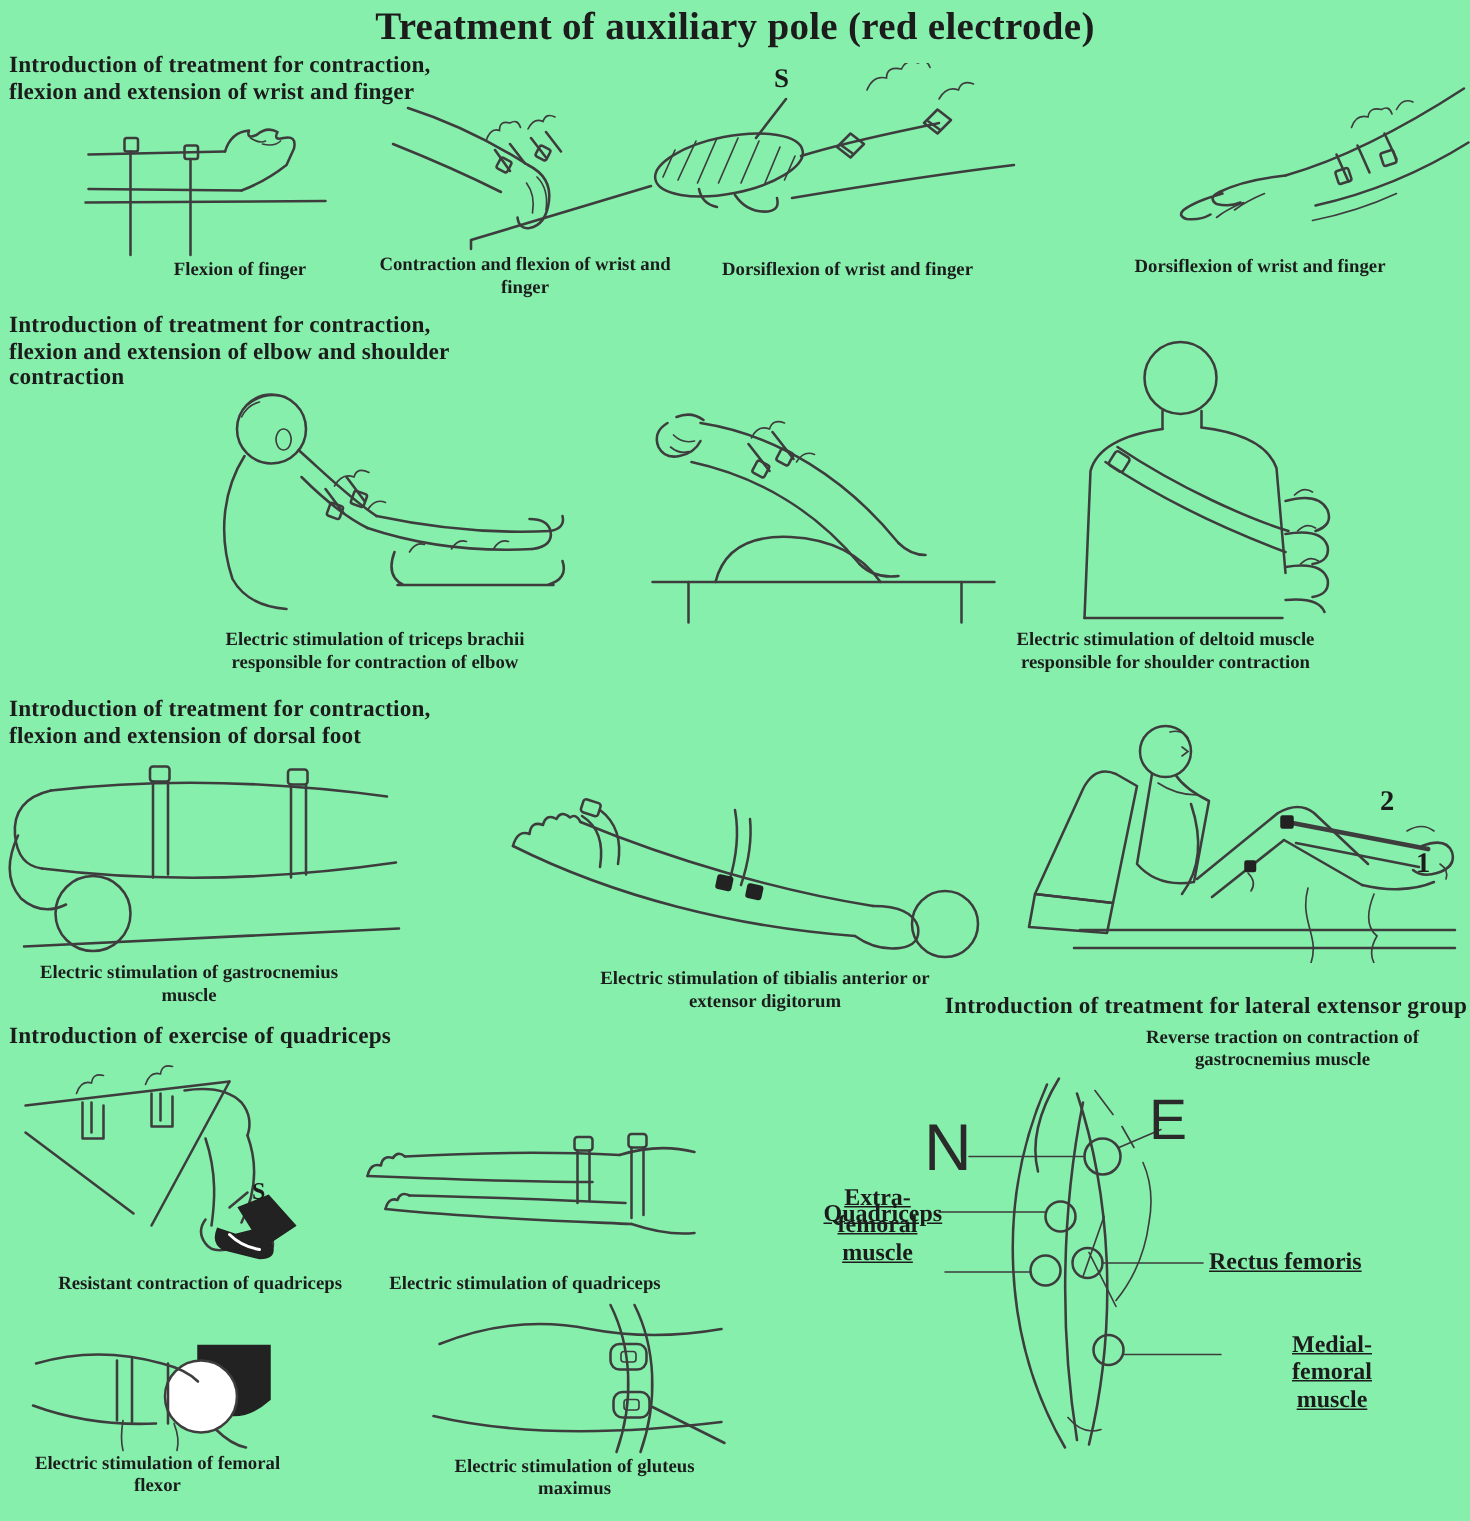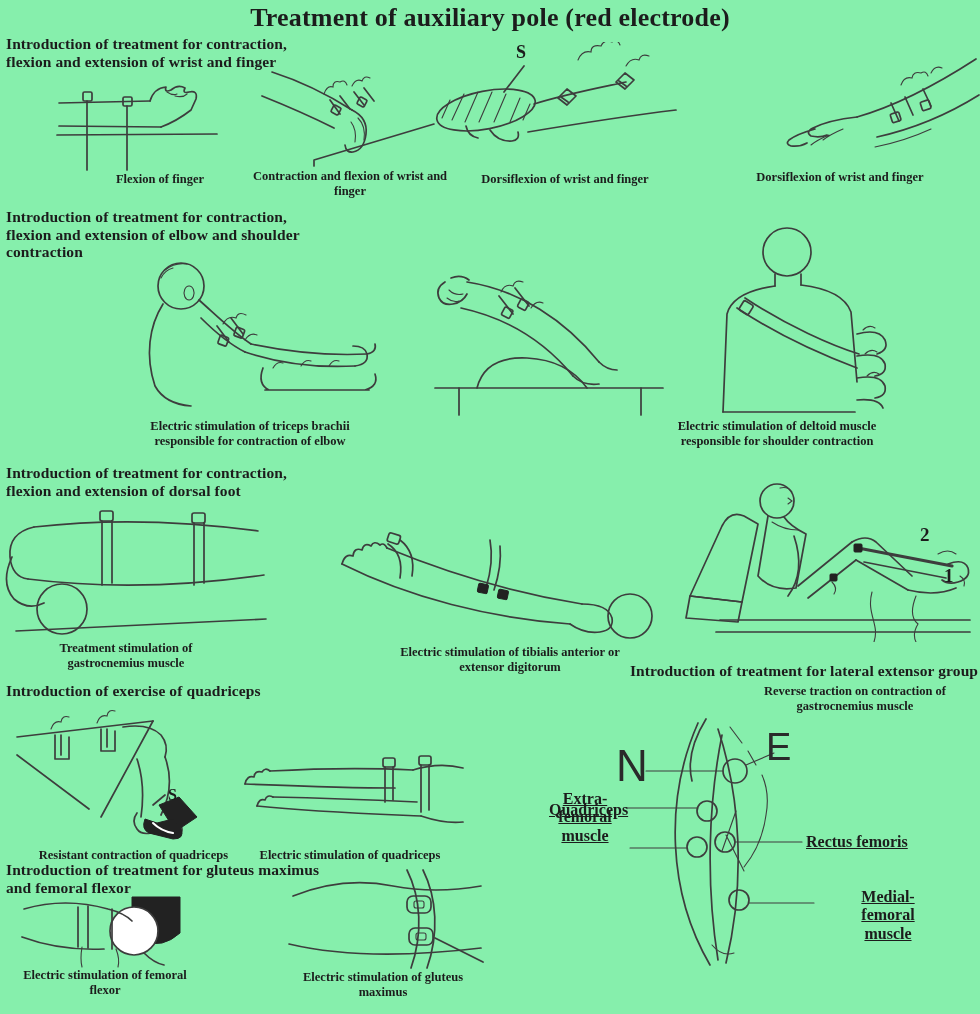--- a/index.html
+++ b/index.html
@@ -162,21 +162,21 @@
       <path class="ink" d="M34,22 Q8,28 10,52 Q12,72 28,74"></path>
       <path class="ink" d="M12,52 Q0,78 14,94 Q28,106 44,98"></path>
       <circle class="ink" cx="62" cy="104" r="25"></circle>
       <rect class="ink" x="100" y="6" width="13" height="10" rx="2"></rect>
       <path class="ink" d="M102,16 V80 M112,16 V78"></path>
       <rect class="ink" x="192" y="8" width="13" height="10" rx="2"></rect>
       <path class="ink" d="M194,18 V80 M204,18 V78"></path>
       <path class="ink" d="M16,126 L266,114"></path>
     </svg>
   </div>
-  <div class="caption" style="left:26px;top:641px;width:200px;">Treatment stimulation of gastrocnemius muscle</div>
+  <div class="caption" style="left:26px;top:641px;width:200px;">Electric stimulation of gastrocnemius muscle</div>
 
   <div class="fig" style="left:330px;top:528px;">
     <svg width="335" height="114" viewBox="0 0 335 114">
       <path class="ink" d="M12,36 q3,-11 11,-8 q1,-9 9,-6 q2,-8 9,-4 q3,-6 9,-1 q4,-3 7,3"></path>
       <path class="ink" d="M57,20 C120,46 190,66 252,76"></path>
       <path class="ink" d="M12,36 C80,70 160,90 240,96"></path>
       <path class="ink" d="M252,76 q26,0 30,14 q2,12 -12,14 q-16,2 -30,-8"></path>
       <circle class="ink" cx="300" cy="88" r="22"></circle>
       <rect class="ink" x="58" y="6" width="12" height="9" rx="2" transform="rotate(18 64 10)"></rect>
       <path class="ink" d="M58,16 q16,10 12,34 M70,12 q16,12 12,36"></path>
@@ -278,21 +278,20 @@
       <path class="ink-thin" d="M209,188 H274"></path>
     </svg>
   </div>
   <span class="bigletter" style="left:616px;top:741px;font-size:44px;">N</span>
   <span class="bigletter" style="left:766px;top:726px;font-size:38px;">E</span>
   <div class="dlabel" style="left:549px;top:801px;width:76px;text-align:right;">Quadriceps</div>
   <div class="dlabel" style="left:543px;top:790px;width:84px;text-align:center;">Extra-femoral muscle</div>
   <div class="dlabel" style="left:806px;top:833px;width:110px;text-align:left;">Rectus femoris</div>
   <div class="dlabel" style="left:818px;top:888px;width:100px;text-align:center;margin-left:20px;">Medial-femoral muscle</div>
 
-  <div class="heading" style="left:6px;top:861px;width:330px;">Introduction of treatment for gluteus maximus and femoral flexor</div>
 
   <div class="fig" style="left:20px;top:893px;">
     <svg width="185" height="76" viewBox="0 0 185 76">
       <path class="ink-fill" d="M112,4 h48 v36 q-18,16 -36,8 l-12,-16 z"></path>
       <circle cx="114" cy="38" r="24" fill="#ffffff" class="ink" style="fill:#fff"></circle>
       <path class="ink" d="M4,16 Q45,4 88,16 Q104,20 112,28"></path>
       <path class="ink" d="M2,44 Q40,58 84,56"></path>
       <path class="ink" d="M58,14 V54 M68,13 V55 M92,16 V56"></path>
       <path class="ink-thin" d="M62,54 q-2,12 0,20 M96,56 q4,10 2,18"></path>
       <path class="ink" d="M124,60 q10,10 20,12"></path>

